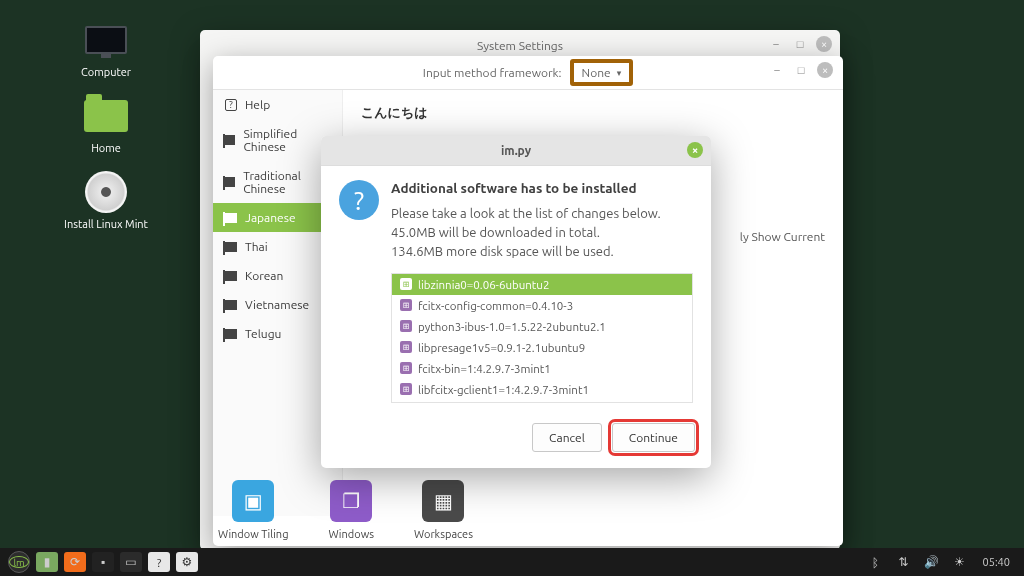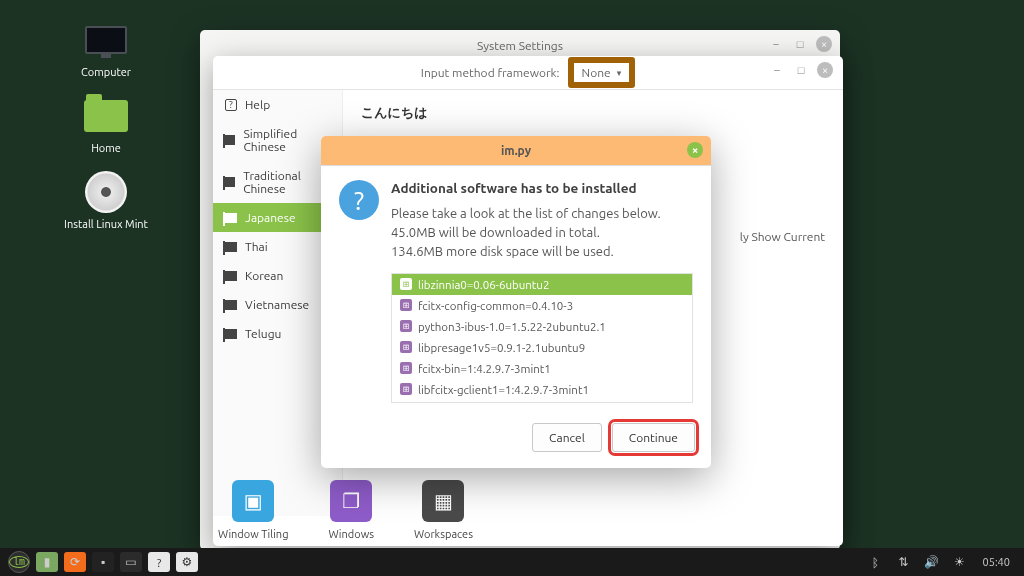--- a/index.html
+++ b/index.html
@@ -19,62 +19,62 @@
 .win { position:absolute; background:#f5f5f4; border-radius:5px; box-shadow:0 8px 30px rgba(0,0,0,.35); }
 .titlebar { height:30px; display:flex; align-items:center; justify-content:center; font-size:12px; color:#666; position:relative;text-align:center; }
 .winctrl { position:absolute; right:8px; top:6px; display:flex; gap:8px; }
 .winctrl span { width:16px; height:16px; border-radius:50%; font-size:11px; color:#888; display:flex; align-items:center; justify-content:center; }
 .winctrl .cls { background:#bdbdbd; color:#fff; }
 
 .settings { top:30px; left:200px; width:640px; height:520px; }
 .imwin { top:56px; left:213px; width:630px; height:490px; background:#fff; }
 
 .imbar { height:34px; border-bottom:1px solid #e3e3e3; display:flex; align-items:center; justify-content:center; gap:8px; font-size:12px; color:#666; }
-.combo { border:6px solid #a16207; border-radius:3px; padding:3px 8px; font-size:12px; color:#666; display:flex; align-items:center; gap:6px; }
+.combo { border:4px solid #a16207; border-radius:3px; padding:3px 8px; font-size:12px; color:#666; display:flex; align-items:center; gap:6px; }
 .combo:after{ content:"▾"; font-size:9px; }
 
 .imbody { display:flex; height:calc(100% - 64px); }
 .sidebar { width:130px; background:#fafafa; border-right:1px solid #eee; }
 .sidebar .row { padding:8px 12px; font-size:12px; color:#3a3a3a; display:flex; align-items:center; gap:8px; cursor:default; }
 .sidebar .row.sel { background:#8bc34a; color:#fff; }
 .flag { width:12px; height:10px; background:#444; display:inline-block; position:relative; }
 .flag:before{ content:""; position:absolute; left:-2px; top:-1px; width:2px; height:14px; background:#444; }
 .sidebar .row.sel .flag,.sidebar .row.sel .flag:before{ background:#fff; }
 .helpic { width:12px; height:12px; border:1.5px solid #444; border-radius:2px; font-size:9px; text-align:center; line-height:10px; }
 .mainpane { padding:14px 18px; font-size:13px; color:#333; flex:1; position:relative; }
 .mainpane .sc { position:absolute; right:18px; top:140px; color:#555; font-size:12px; }
 
 
 .launch { position:absolute; left:218px; top:480px; display:flex; gap:40px; }
 .lit { text-align:center; font-size:11px; color:#444; }
 .lit .lic { width:42px; height:42px; border-radius:6px; margin:0 auto 6px; display:flex; align-items:center; justify-content:center; color:#fff; font-size:20px; }
 
 
 .dialog { top:136px; left:321px; width:390px; background:#fff; border-radius:5px; box-shadow:0 10px 40px rgba(0,0,0,.35); }
-.dialog .titlebar { background:#fdba74; border-bottom:1px solid #ddd; font-weight:600; color:#555; border-radius:5px 5px 0 0; }
+.dialog .titlebar { background:#e5e5e5; border-bottom:1px solid #ddd; font-weight:600; color:#555; border-radius:5px 5px 0 0; }
 .dialog .titlebar .cls { background:#8bc34a; }
 .dbody { padding:14px 18px 10px; display:flex; gap:12px; }
 .qmark { width:40px; height:40px; border-radius:50%; background:#4aa3df; color:#fff; font-size:26px; display:flex; align-items:center; justify-content:center; flex-shrink:0; }
 .dtext h3 { font-size:13.5px; color:#404040; margin-bottom:8px; }
 .dtext p { font-size:13px; color:#555; line-height:1.45; }
 .pkglist { margin:2px 18px 10px 70px; border:1px solid #e2e2e2; max-height:130px; overflow:hidden; }
 .pkg { padding:4px 8px; font-size:11.5px; color:#555; display:flex; align-items:center; gap:6px; }
 .pkg.sel { background:#8bc34a; color:#fff; }
 .pkgic { width:12px; height:12px; background:#9a6fb0; border-radius:2px; display:inline-flex; align-items:center; justify-content:center; color:#fff; font-size:8px; }
 .pkg.sel .pkgic{ background:#fff; color:#8bc34a; }
 .dactions { padding:10px 16px 16px; display:flex; justify-content:flex-end; gap:10px; }
 .btn { border:1px solid #c8c8c8; background:#fdfdfd; border-radius:3px; padding:7px 16px; font-size:12px; color:#333; }
 .btn.hl { outline:3px solid #e53935; outline-offset:1px; }
 
 
 .panel { position:absolute; bottom:0; left:0; right:0; height:28px; background:#1a1a1a; display:flex; align-items:center; padding:0 8px; gap:6px; color:#ccc; font-size:11px; }
 .panel .picon { width:22px; height:20px; border-radius:3px; display:flex; align-items:center; justify-content:center; font-size:12px; }
 .panel .spacer { flex:1; }
 .mint { width:22px;height:22px;border-radius:50%;background:#2d2d2d;border:1px solid #5a5a5a;display:flex;align-items:center;justify-content:center; }
-.mint span{ width:28px;height:12px;border:1.5px solid #8bc34a;border-radius:50%;display:flex;align-items:center;justify-content:center;color:#8bc34a;font-size:10px;font-family:Liberation Mono, monospace;}
+.mint span{ width:28px;height:12px;border:1.5px solid #8bc34a;border-radius:50%;display:flex;align-items:center;justify-content:center;color:#8bc34a;font-size:10px;}
 </style>
 </head>
 <body>
 
 <div class="desktop">
   <div class="dicon">
     <div class="ic">
         <div class="monitor"></div>
       </div>
     <div>Computer</div>

